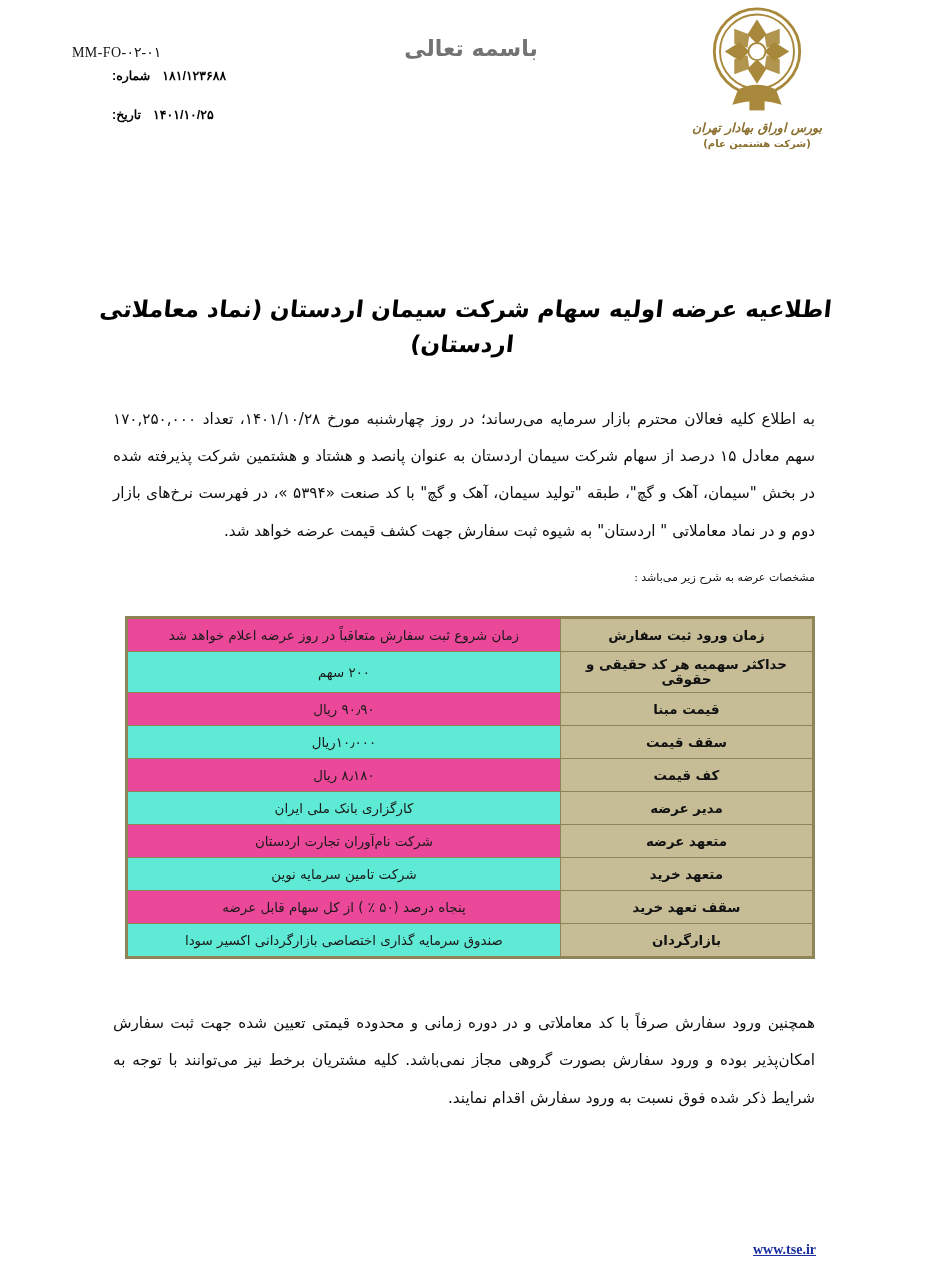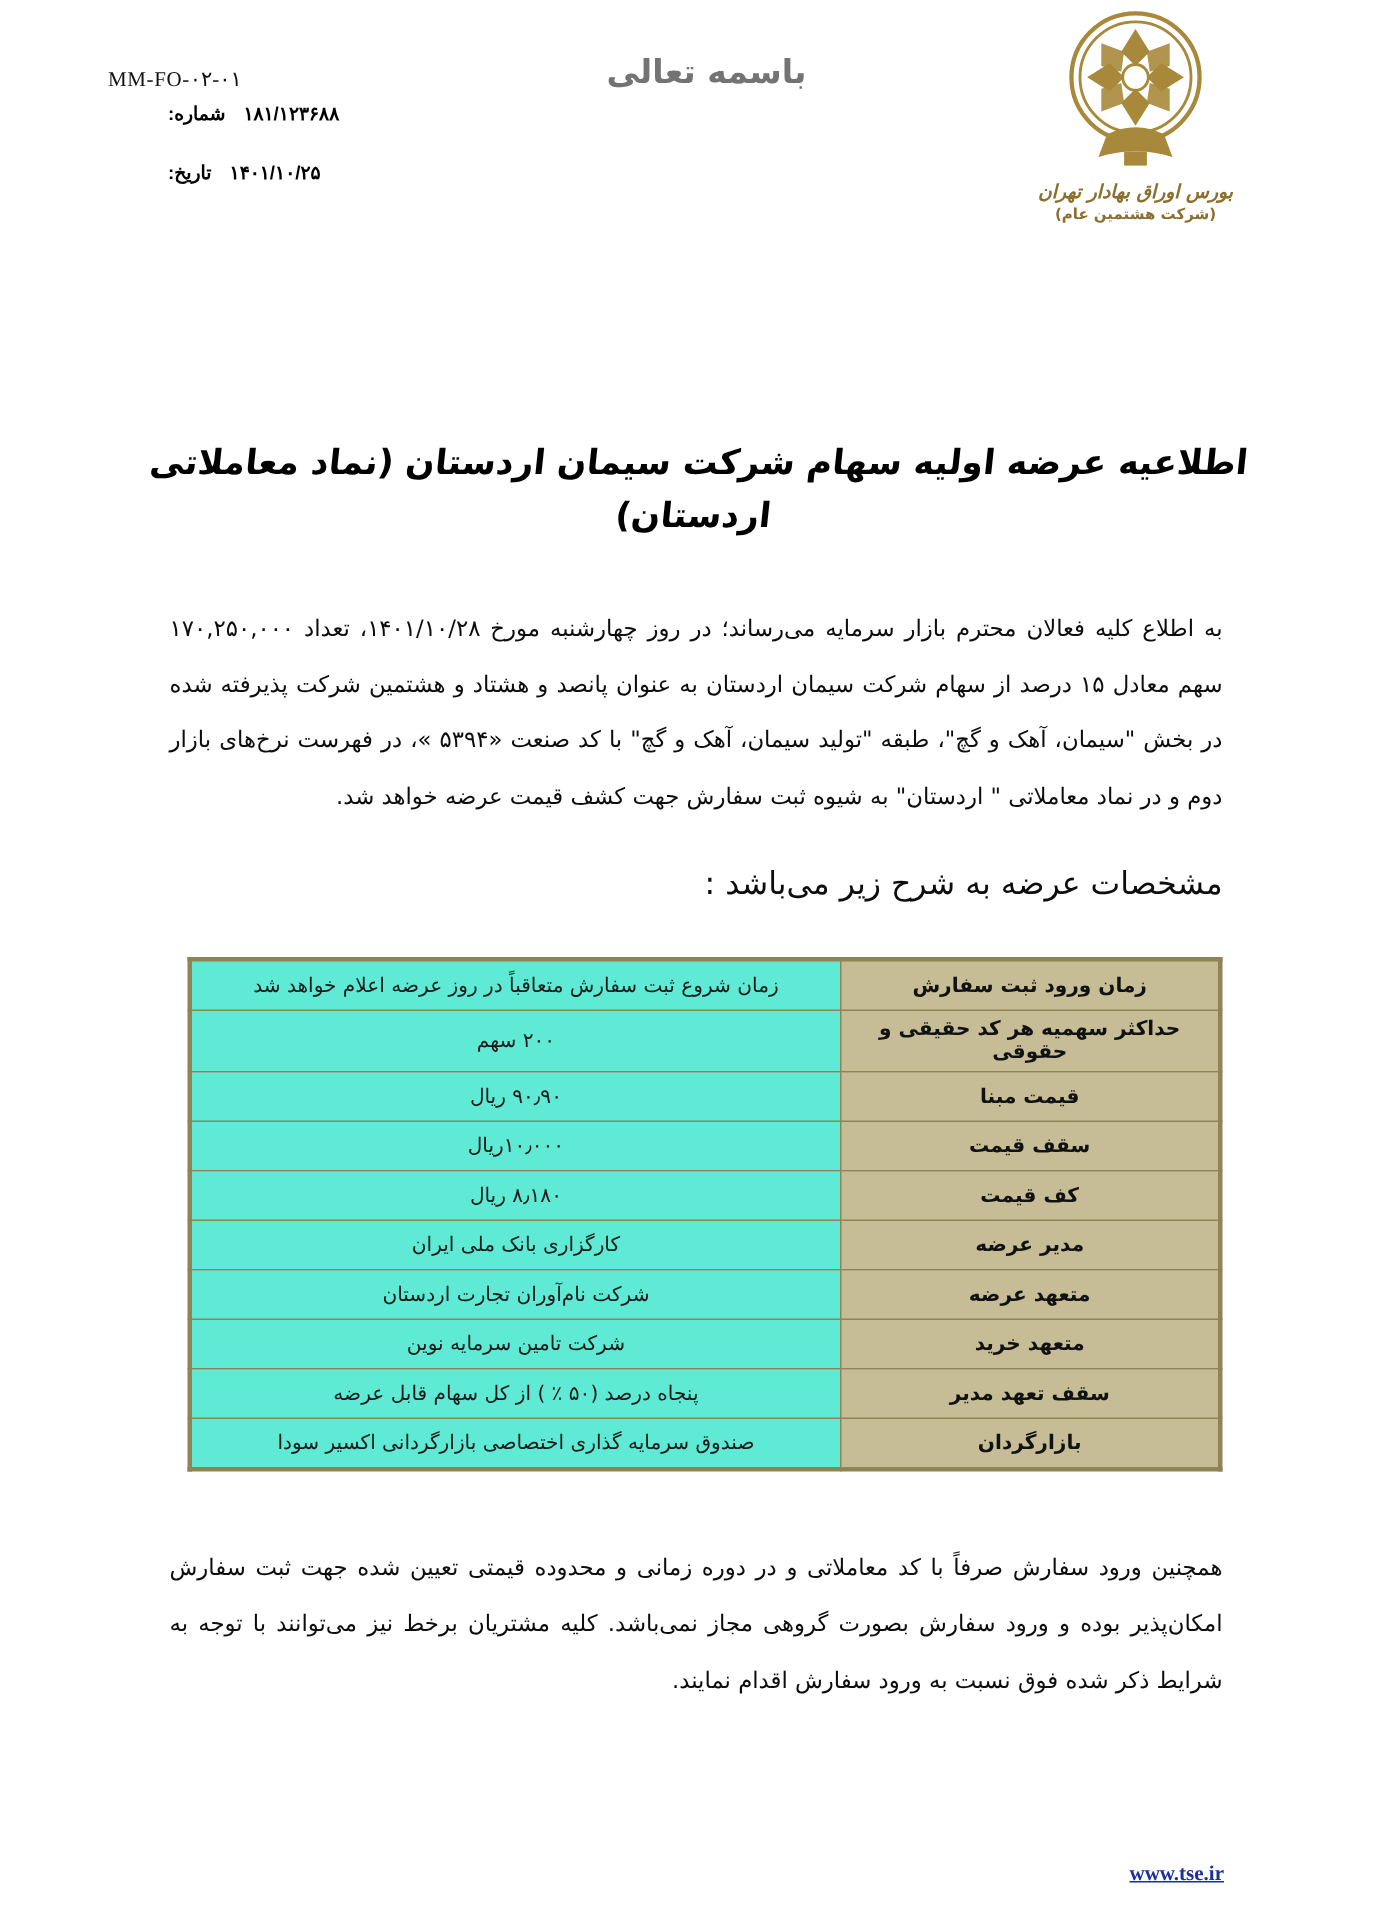--- a/index.html
+++ b/index.html
@@ -121,21 +121,21 @@
   }
   .para {
     font-size: 15.2px;
     line-height: 2.45;
     color: #0d0d0d;
     text-align: justify;
     font-family: "DejaVu Sans", sans-serif;
     margin: 0 0 6px 0;
   }
   .para-sub {
-    font-size: 21px;
+    font-size: 11px;
     line-height: 2.2;
     color: #0d0d0d;
     text-align: right;
     font-family: "DejaVu Sans", sans-serif;
     margin: 16px 0 0 0;
   }
 
   
   .table-wrap {
     margin: 26px 113px 0 125px;
@@ -158,21 +158,21 @@
   td.lbl {
     width: 36%;
     background: #c6bd97;
     color: #111;
     font-weight: bold;
     text-align: center;
     border-left: 3px solid #8e8456;
   }
   td.val {
     width: 64%;
-    background: #5eead4;
+    background: #ec4899;
     color: #1a1a1a;
     text-align: center;
     font-weight: normal;
   }
   tr.alt td.val { background: #5eead4; }
 
   
   .closing-wrap {
     margin: 46px 113px 0 113px;
   }
@@ -293,21 +293,21 @@
         </tr>
         <tr>
           <td class="lbl">متعهد  عرضه</td>
           <td class="val">شرکت نام‌آوران تجارت اردستان</td>
         </tr>
         <tr class="alt">
           <td class="lbl">متعهد خرید</td>
           <td class="val">شرکت تامین سرمایه نوین</td>
         </tr>
         <tr>
-          <td class="lbl">سقف تعهد مدیر</td>
+          <td class="lbl">سقف تعهد خرید</td>
           <td class="val">پنجاه درصد (۵۰ ٪ ) از کل سهام قابل عرضه</td>
         </tr>
         <tr class="alt">
           <td class="lbl">بازارگردان</td>
           <td class="val">صندوق سرمایه گذاری اختصاصی بازارگردانی اکسیر سودا</td>
         </tr>
       </tbody>
     </table>
   </div>
 

